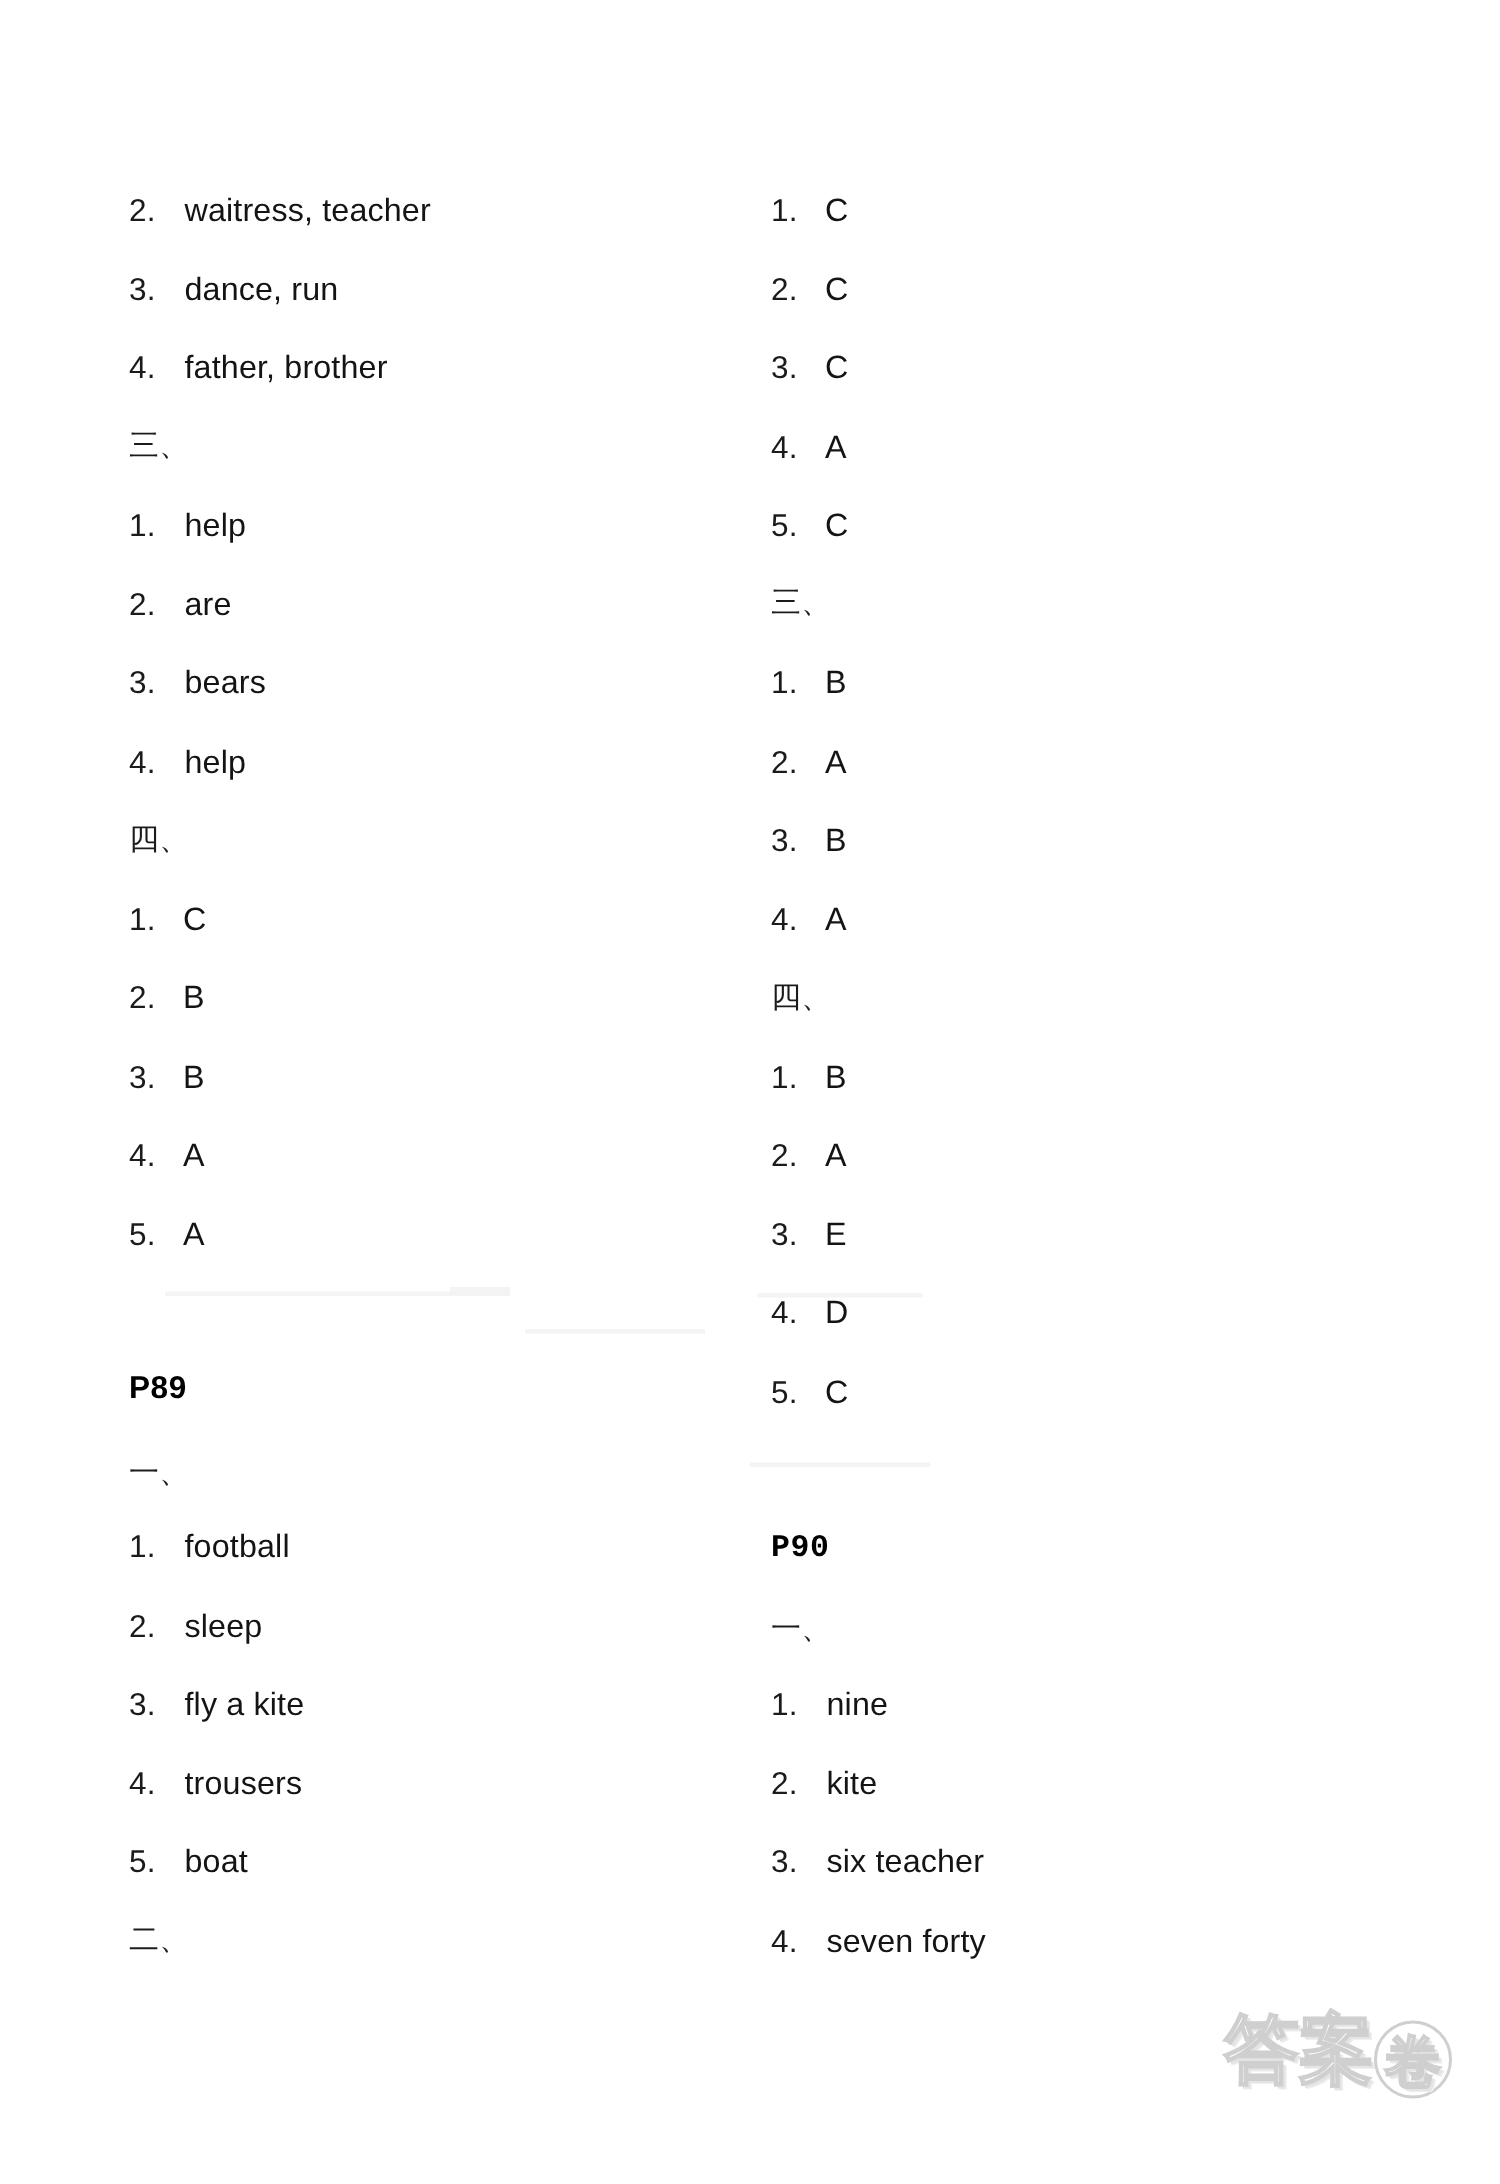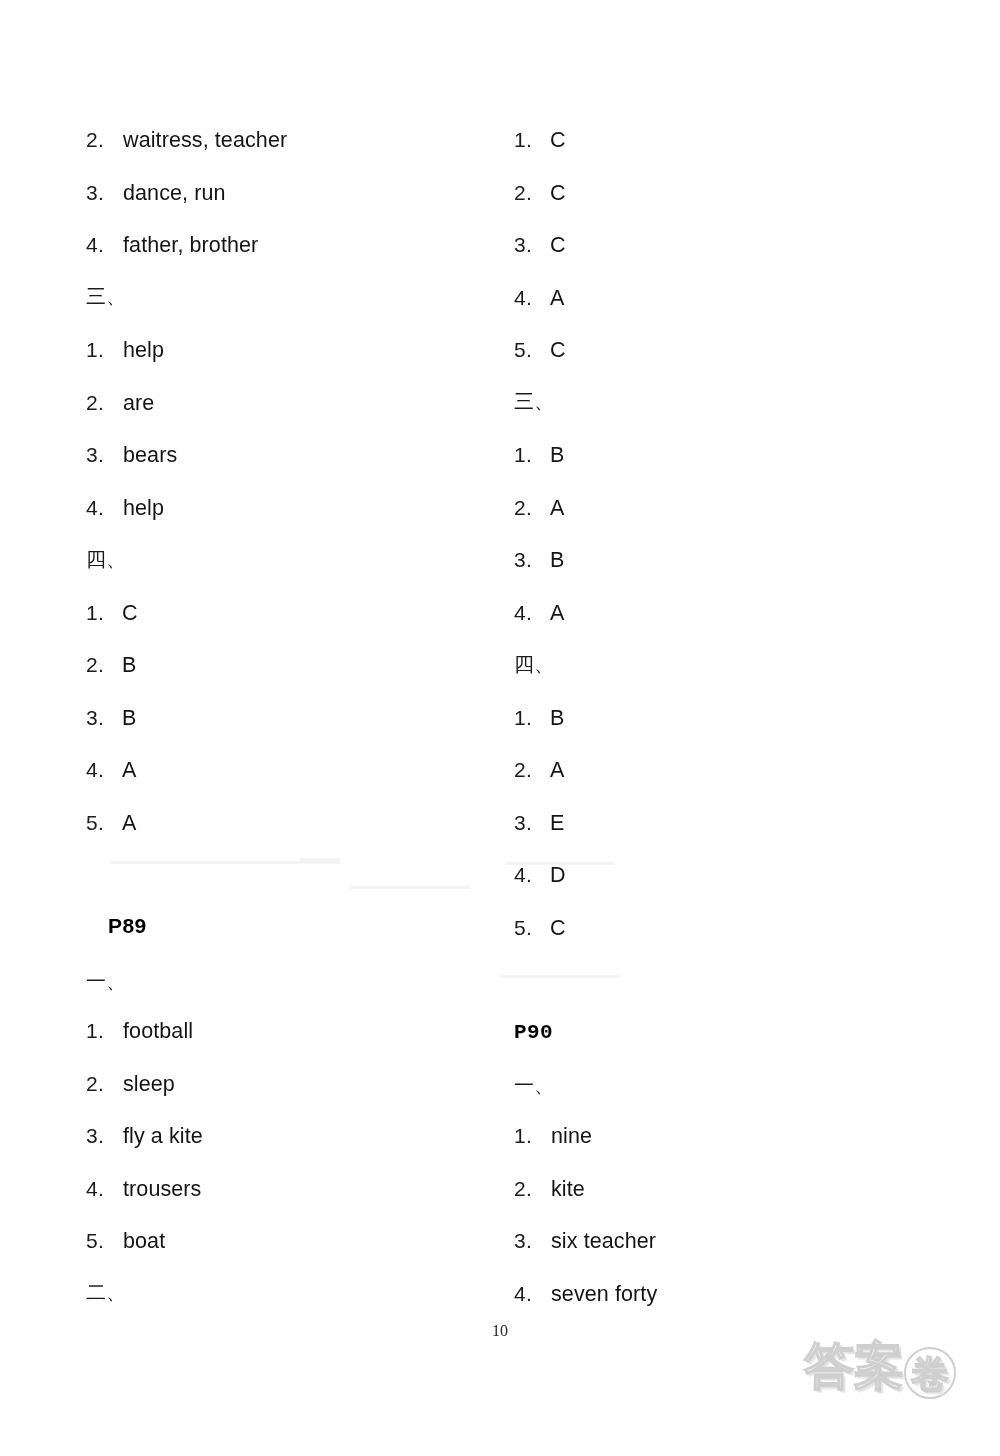--- a/index.html
+++ b/index.html
@@ -96,21 +96,21 @@
   .smudge {
     position: absolute;
     background: #f2f2f2;
     opacity: .85;
     pointer-events: none;
   }
 
   
   .watermark {
     position: absolute;
-    right: 20px;
+    right: 8px;
     bottom: 6px;
     width: 200px;
     height: 112px;
     pointer-events: none;
     user-select: none;
   }
   .wm-cn {
     position: absolute;
     top: 2px;
     left: 0;
@@ -208,21 +208,21 @@
         <span class="ans-txt">B</span>
       </div>
       <div class="ans-row letter" style="top: 758px;">
         <span class="ans-num">4.</span>
         <span class="ans-txt">A</span>
       </div>
       <div class="ans-row letter" style="top: 811px;">
         <span class="ans-num">5.</span>
         <span class="ans-txt">A</span>
       </div>
-      <div class="page-label" style="top: 914px; margin-left: 22px;">P89</div>
+      <div class="page-label" style="top: 914px;">P89</div>
       <div class="sec-head" style="top: 971px;">一、</div>
       <div class="ans-row" style="top: 1019px;">
         <span class="ans-num">1.</span>
         <span class="ans-txt">football</span>
       </div>
       <div class="ans-row" style="top: 1072px;">
         <span class="ans-num">2.</span>
         <span class="ans-txt">sleep</span>
       </div>
       <div class="ans-row" style="top: 1124px;">
@@ -311,21 +311,20 @@
       <div class="ans-row" style="top: 1229px;">
         <span class="ans-num">3.</span>
         <span class="ans-txt">six teacher</span>
       </div>
       <div class="ans-row" style="top: 1282px;">
         <span class="ans-num">4.</span>
         <span class="ans-txt">seven forty</span>
       </div>
     </div>
 
-  <div class="folio">10</div>
 
   <div class="watermark">
     <div class="wm-cn">
       <span>答案</span><span class="wm-circle">卷</span>
     </div>
   </div>
 
 </div>
 
 </body></html>

